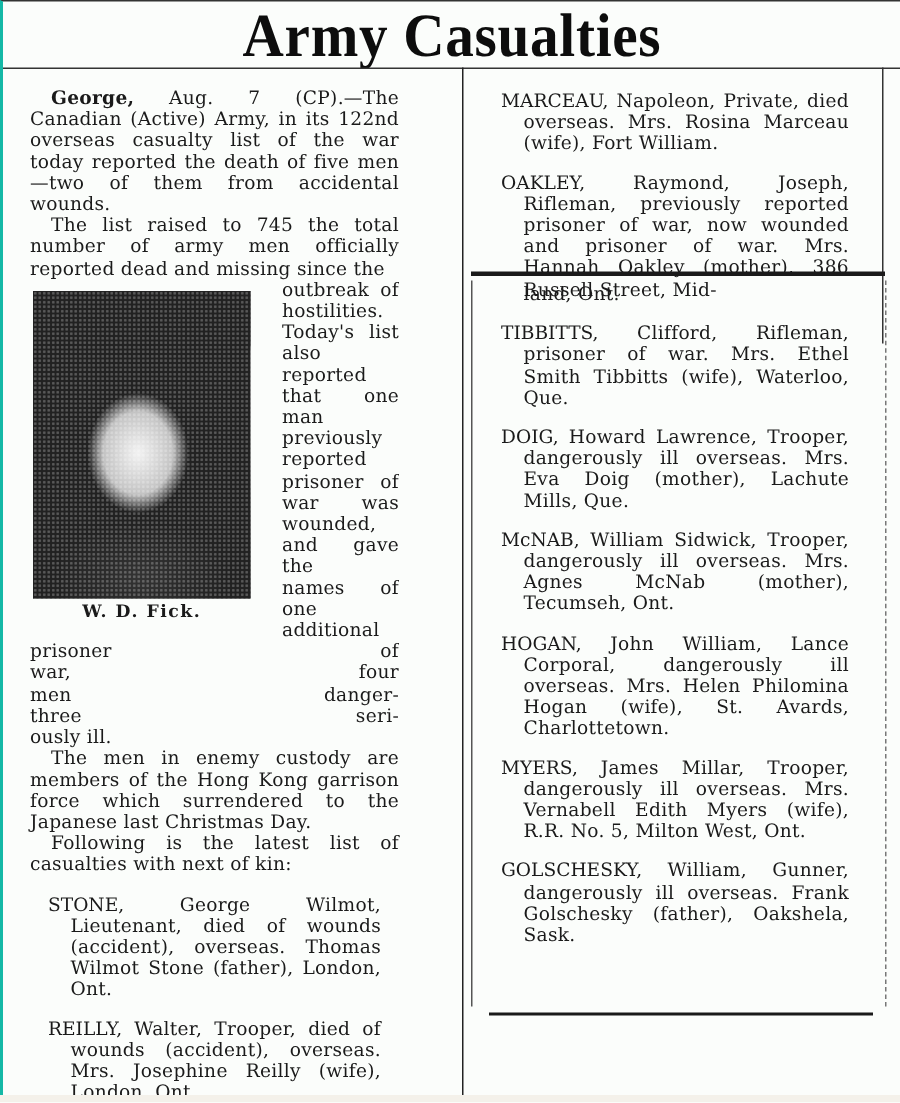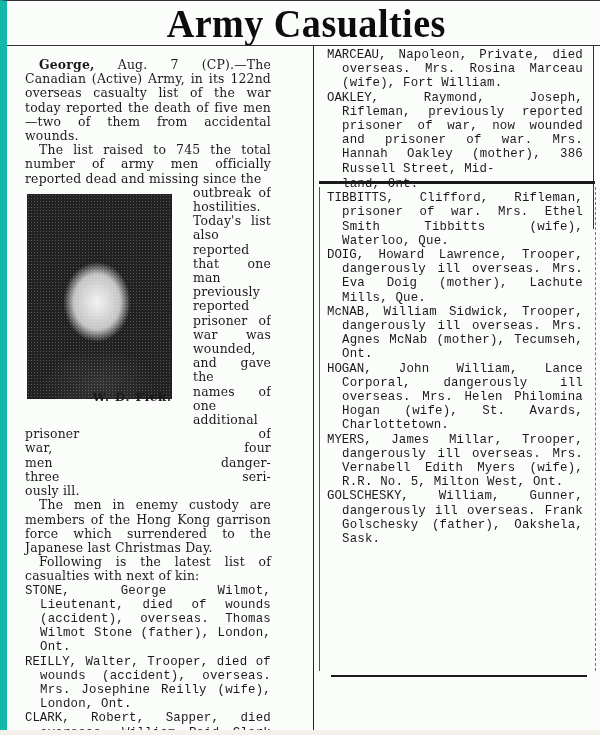--- a/index.html
+++ b/index.html
@@ -13,21 +13,21 @@
       position: relative;
       overflow: hidden;
       font-family: "DejaVu Serif", "Liberation Serif", serif;
       color: #1a1a1a;
     }
     .page {
       position: absolute;
       left: 0; top: 0;
       width: 600px; height: 730px;
       background: #fbfdfb;
-      border-left: 7px solid #14b8a6;
+      border-left: 2px solid #14b8a6;
       border-top: 1px solid #333;
       box-sizing: border-box;
     }
     .bottom-strip {
       position: absolute;
       left: 0; top: 730px;
       width: 600px; height: 5px;
       background: #f4f1ea;
     }
     .headline {
@@ -80,25 +80,24 @@
     .col-right-b {
       left: 320px; top: 176px;
       width: 256px;
     }
     .para {
       margin: 0;
       text-indent: 14px;
     }
     .para b { font-weight: bold; }
     .entry {
-      margin: 0;
+      margin: 12px;
       padding-left: 15px;
       text-indent: -15px;
       text-align: justify;
-      font-family: Liberation Mono, monospace;
     }
     .entry .surname { letter-spacing: 0; }
     .photo-block {
       float: left;
       width: 160px;
       height: 230px;
       margin: 2px 8px 0 0;
       position: relative;
     }
     .photo {
@@ -113,23 +112,23 @@
     }
     .photo-dots {
       position: absolute;
       left: 2px; top: 6px;
       width: 145px; height: 205px;
       background-image: radial-gradient(circle, rgba(255,255,255,0.25) 0.8px, rgba(0,0,0,0) 1px);
       background-size: 3px 3px;
     }
     .caption {
       position: absolute;
-      left: 2px; top: 202px;
+      left: 2px; top: 212px;
       width: 145px;
-      text-align: right;
+      text-align: center;
       font-weight: bold;
       font-size: 11.5px;
       letter-spacing: 1px;
     }
     .wrap-text {
       text-align: justify;
       text-align-last: justify;
     }
     .wrap-text .ln {
       display: block;

